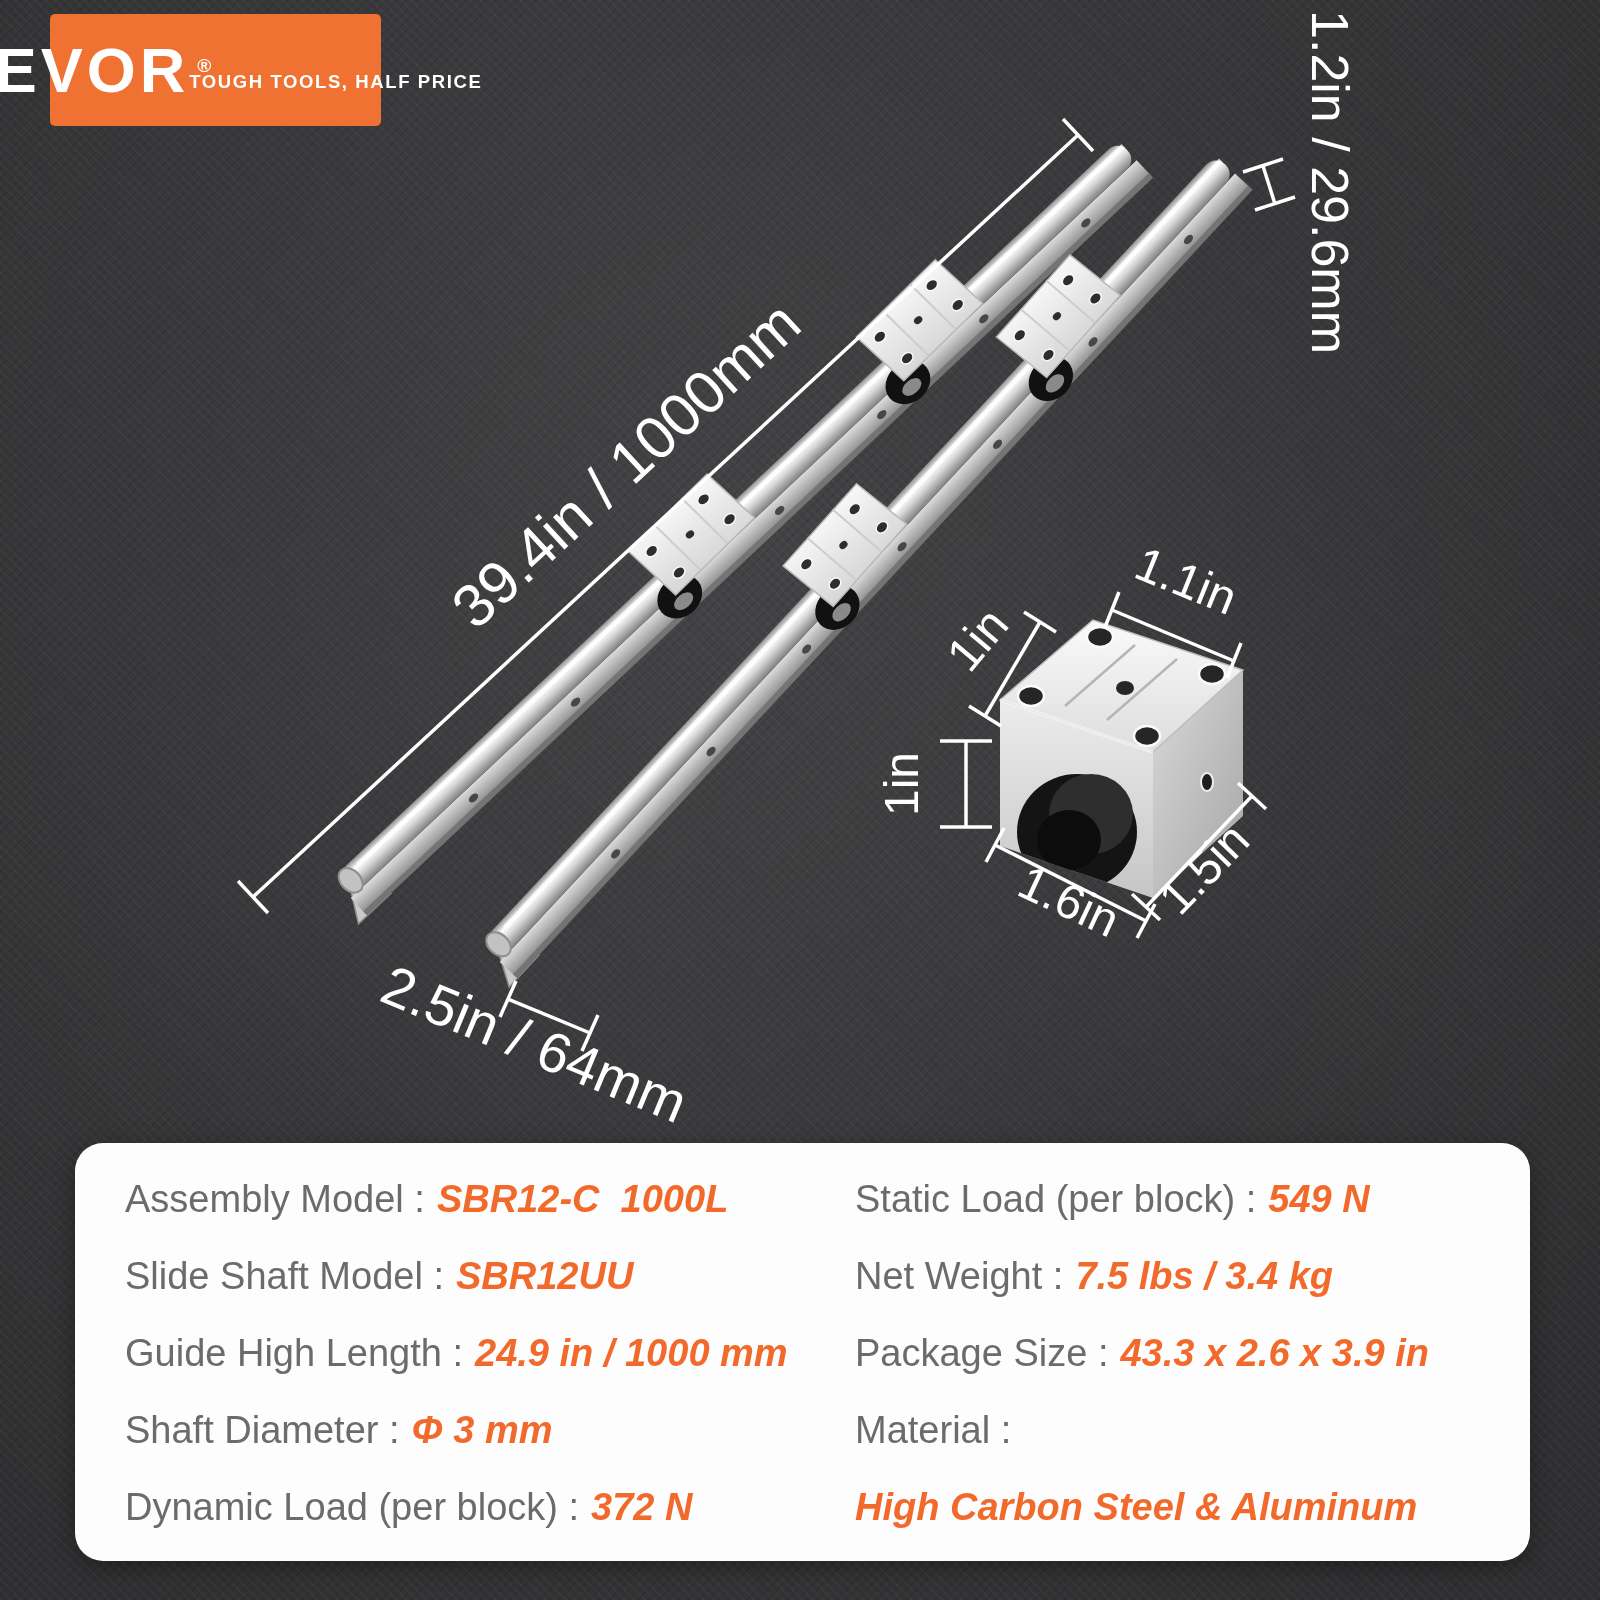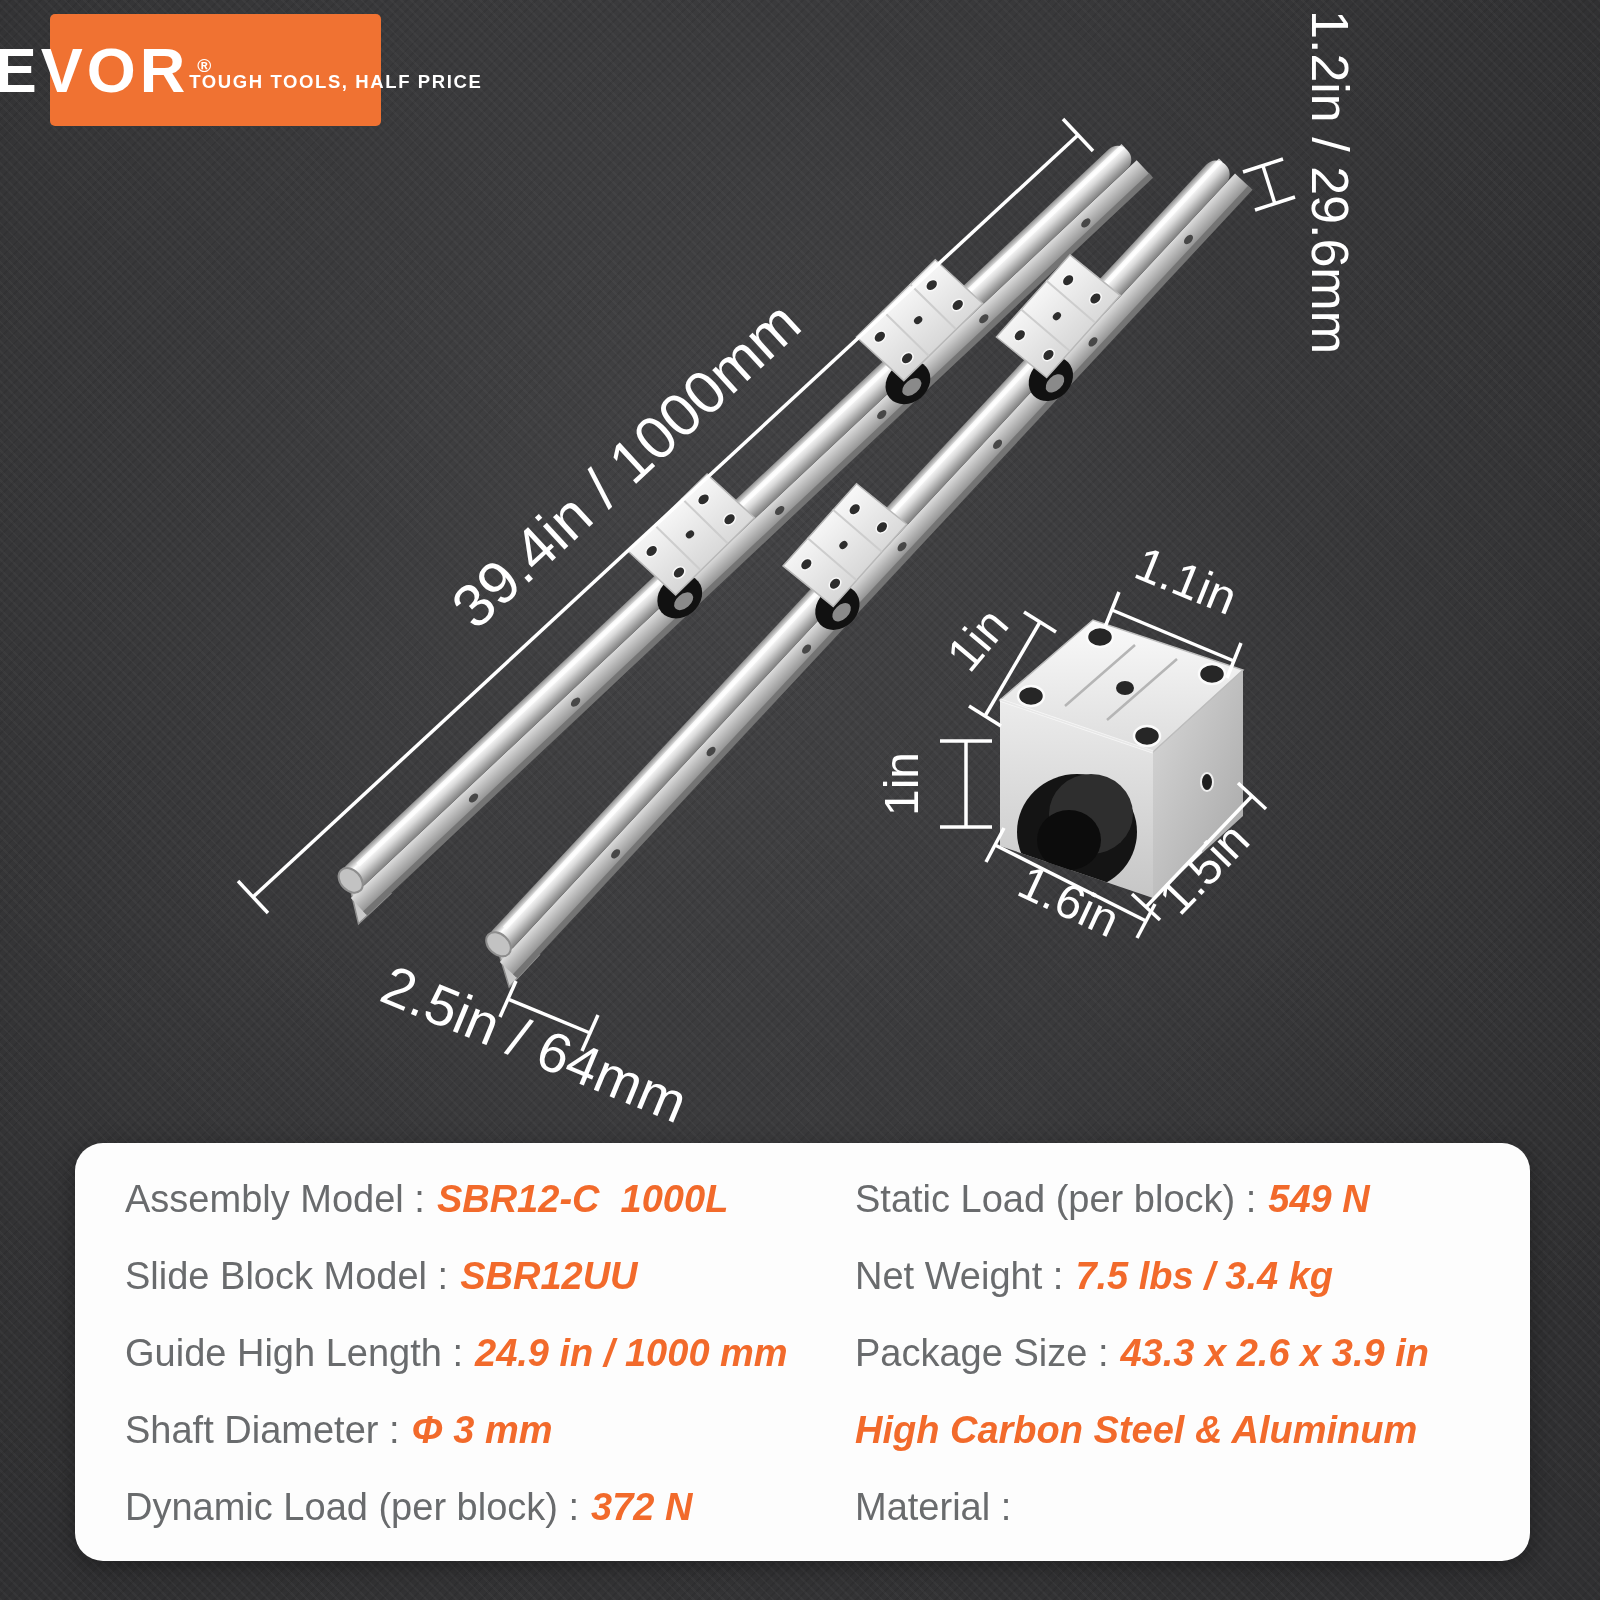--- a/index.html
+++ b/index.html
@@ -203,21 +203,21 @@
     </div>
     <div class="logo-tag">TOUGH TOOLS, HALF PRICE</div>
   </div>
 
   <div class="panel">
     <div class="col col-left">
       <div class="spec-row">
         <span class="spec-label">Assembly Model :</span><span class="spec-value">SBR12-C  1000L</span>
       </div>
       <div class="spec-row">
-        <span class="spec-label">Slide Block Model :</span><span class="spec-value">SBR12UU</span>
+        <span class="spec-label">Slide Shaft Model :</span><span class="spec-value">SBR12UU</span>
       </div>
       <div class="spec-row">
         <span class="spec-label">Guide High Length :</span><span class="spec-value">24.9 in / 1000 mm</span>
       </div>
       <div class="spec-row">
         <span class="spec-label">Shaft Diameter :</span><span class="spec-value">Φ 3 mm</span>
       </div>
       <div class="spec-row">
         <span class="spec-label">Dynamic Load (per block) :</span><span class="spec-value">372 N</span>
       </div>
@@ -226,21 +226,21 @@
       <div class="spec-row">
         <span class="spec-label">Static Load (per block) :</span><span class="spec-value">549 N</span>
       </div>
       <div class="spec-row">
         <span class="spec-label">Net Weight :</span><span class="spec-value">7.5 lbs / 3.4 kg</span>
       </div>
       <div class="spec-row">
         <span class="spec-label">Package Size :</span><span class="spec-value">43.3 x 2.6 x 3.9 in</span>
       </div>
       <div class="spec-row">
+        <span class="spec-label">Material :</span>
+      </div>
+      <div class="spec-row">
         <span class="spec-value no-label">High Carbon Steel &amp; Aluminum</span>
-      </div>
-      <div class="spec-row">
-        <span class="spec-label">Material :</span>
       </div>
     </div>
   </div>
 
 </div>
 
 </body></html>

